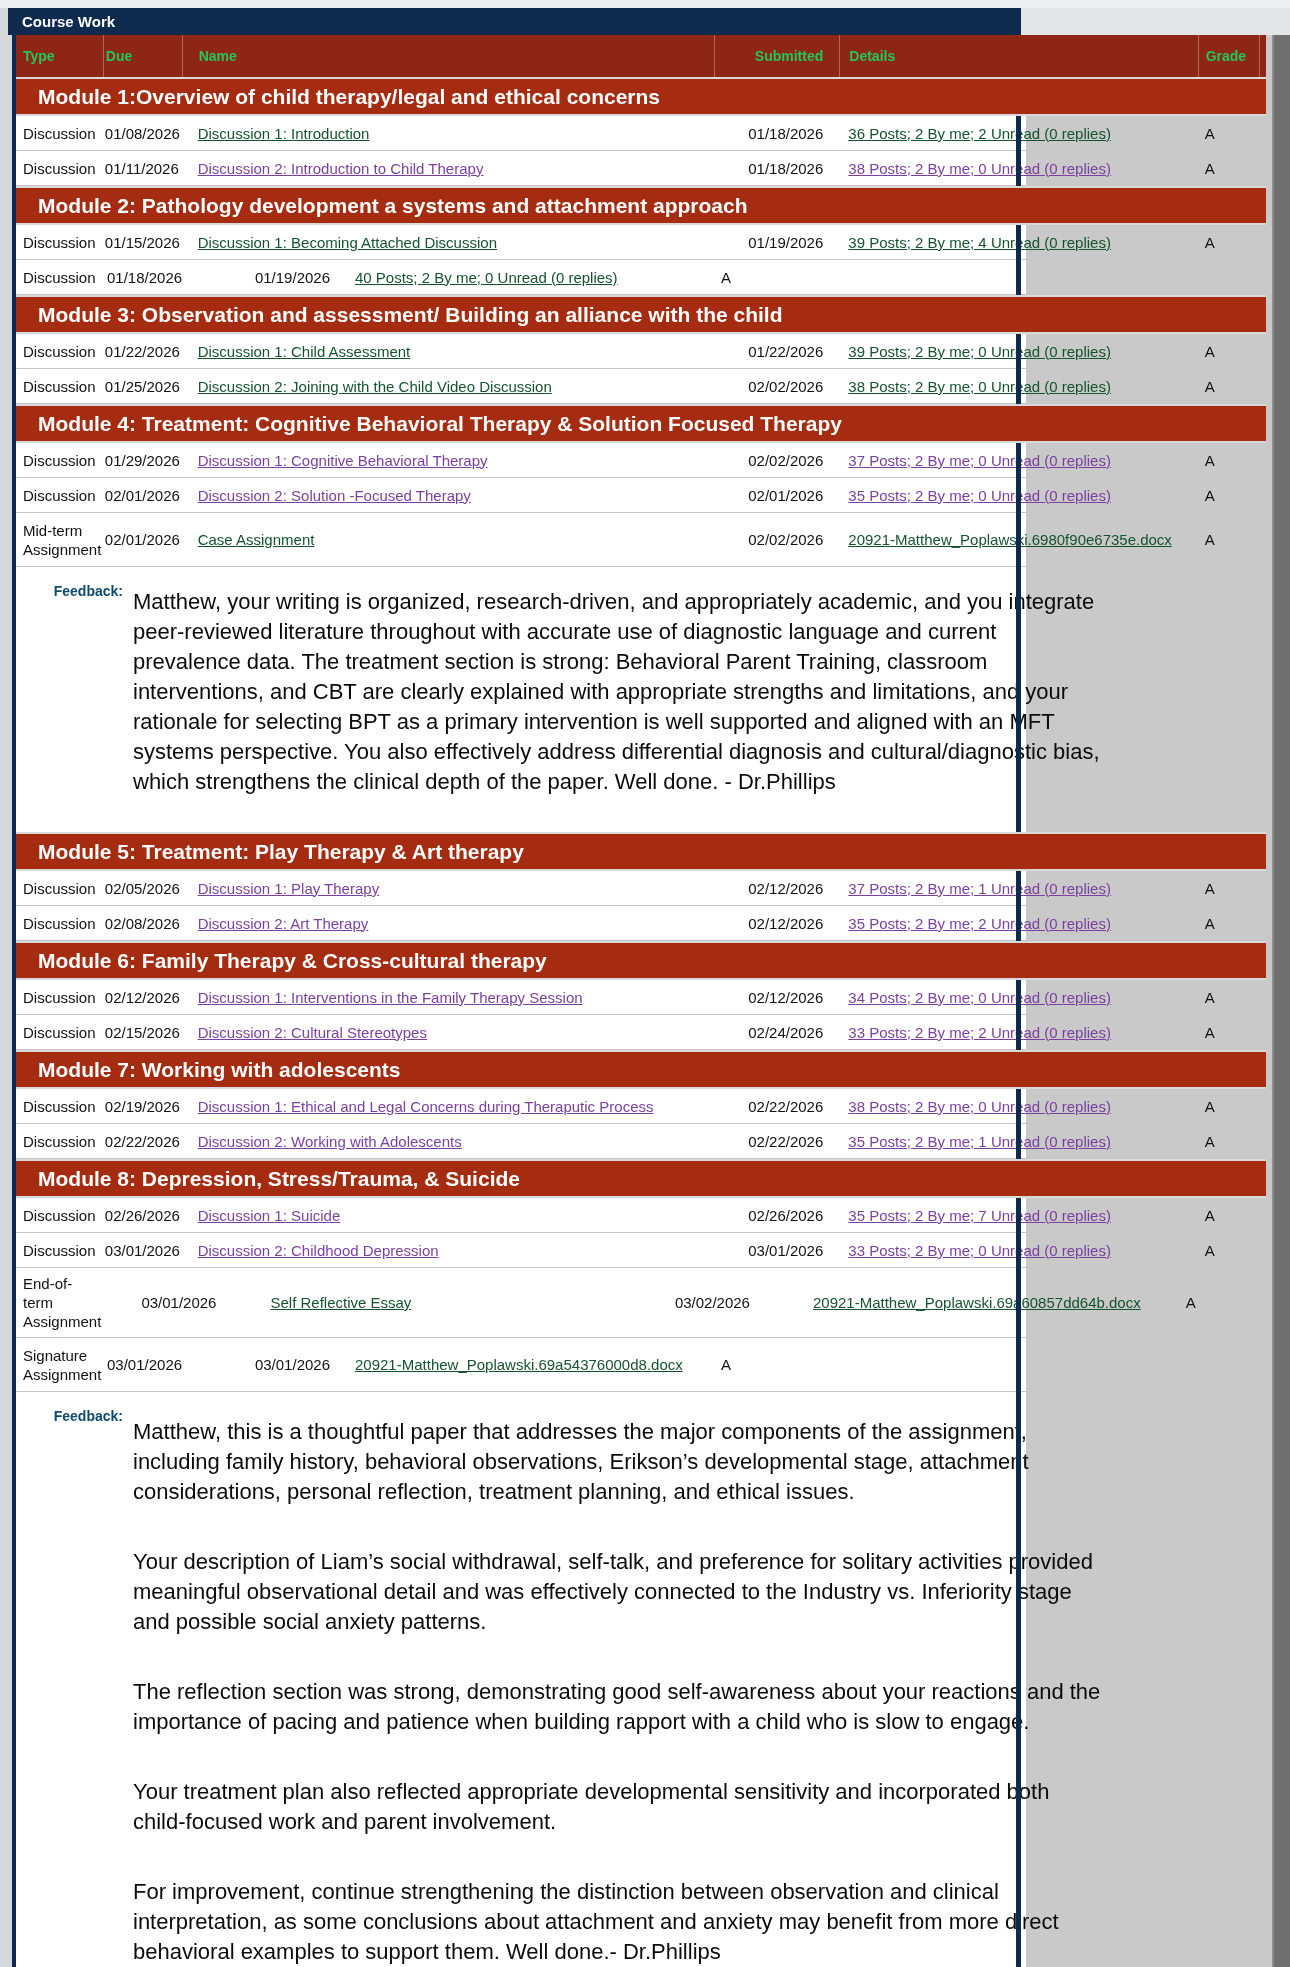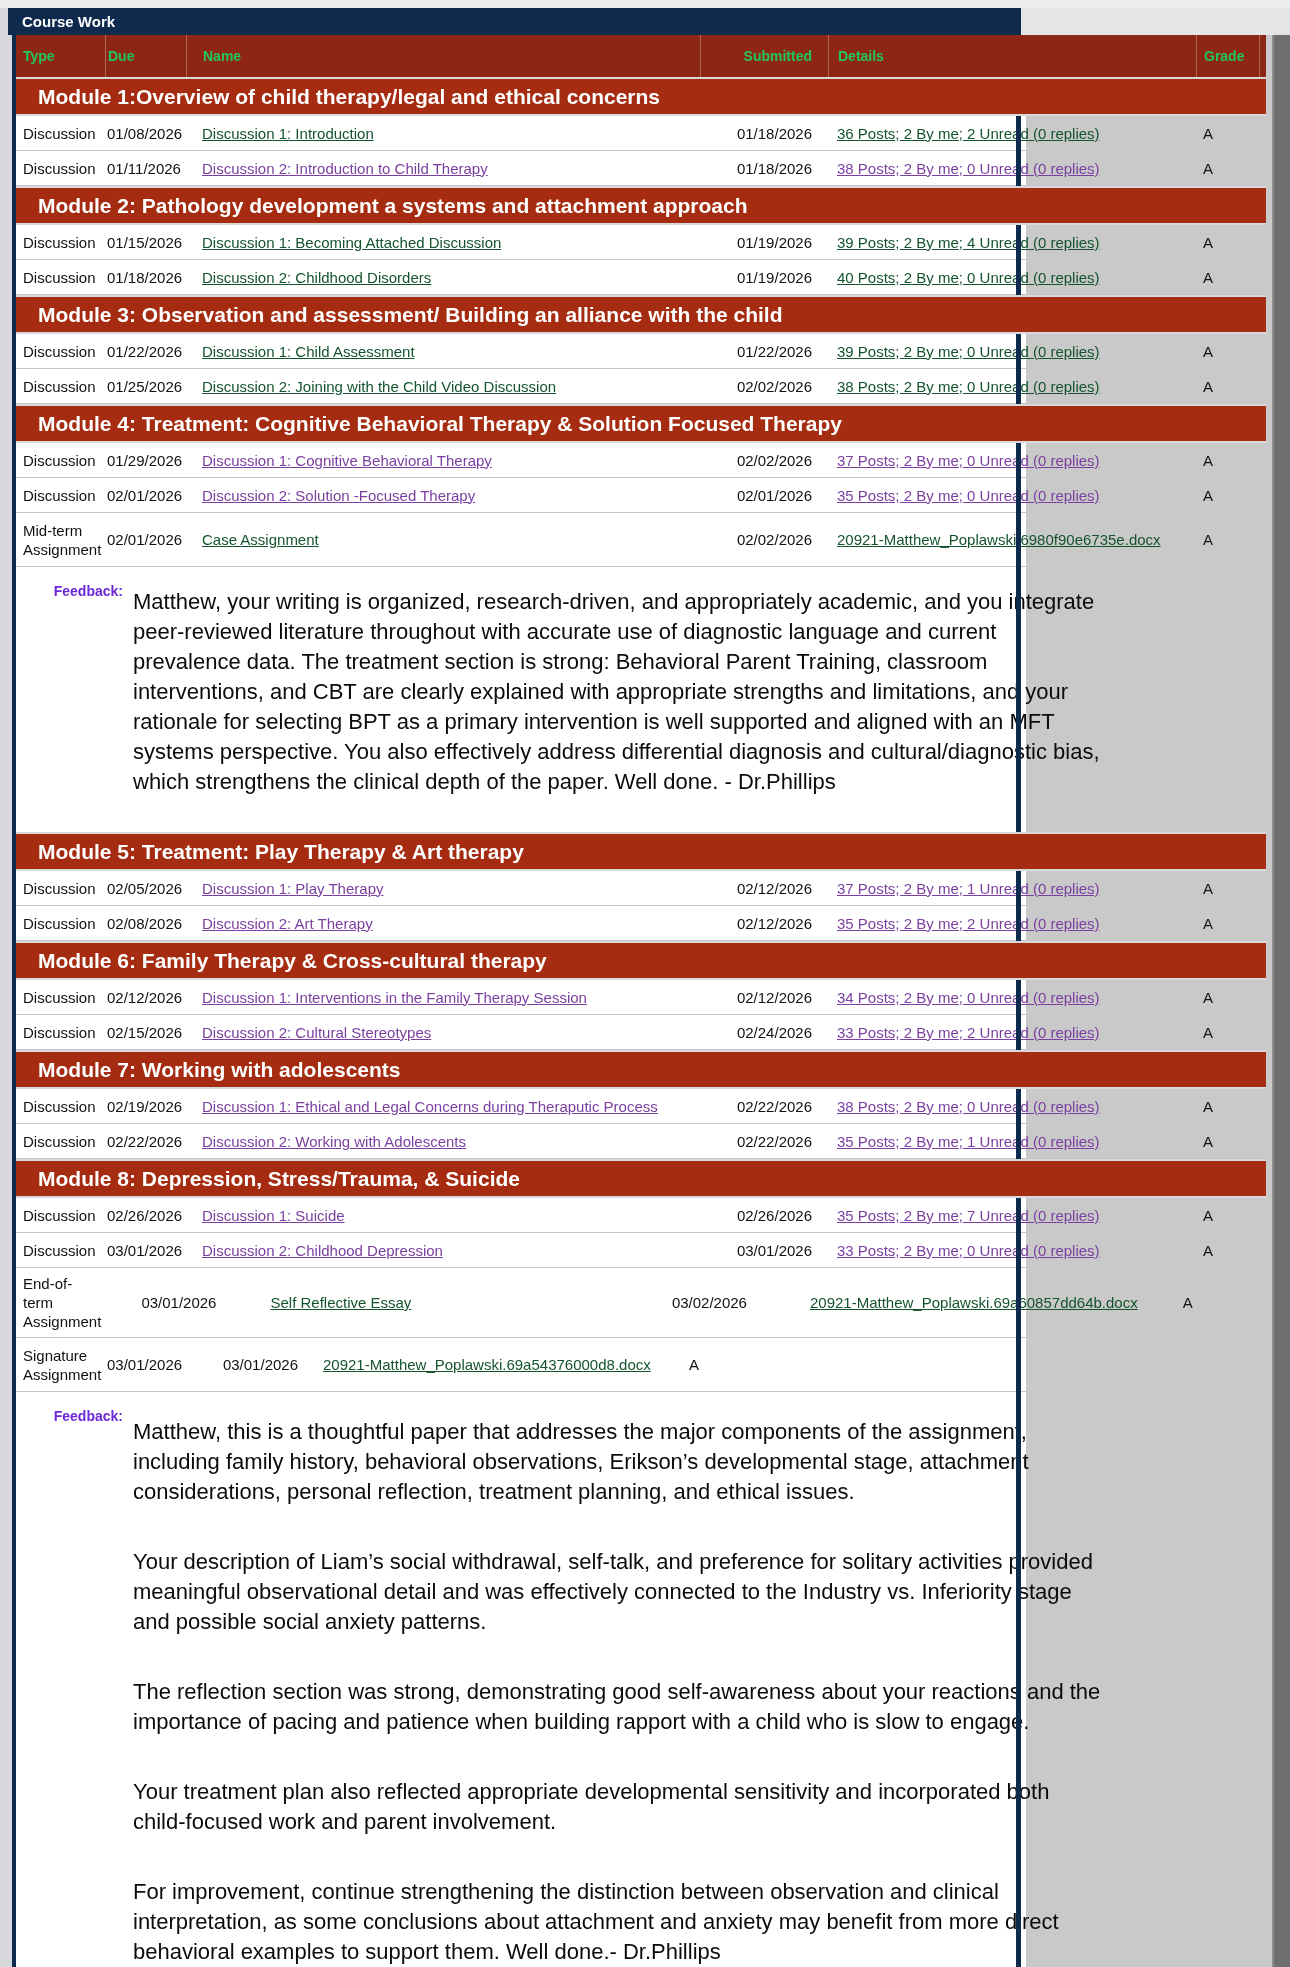--- a/index.html
+++ b/index.html
@@ -26,31 +26,31 @@
   #table { position:absolute; left:16px; top:35px; width:1250px; }
   .thead { position:relative; z-index:30; display:flex; height:42px; background:#8e2616; color:#22c55e; font-size:14px; font-weight:bold; }
   .thead .cell { display:flex; align-items:center; }
   .thead .cell + .cell { border-left:1px solid rgba(255,255,255,0.30); }
   .modbar { position:relative; z-index:30; height:39px; background:#a52c10; border-top:2px solid #d9d9d9; border-bottom:2px solid #d9d9d9; color:#fff; font-size:21px; font-weight:bold; line-height:35px; padding-left:22px; white-space:nowrap; overflow:hidden; }
   .row { display:flex; border-bottom:1px solid #c6c6c6; font-size:15px; color:#111; }
   .cell { overflow:visible; white-space:nowrap; }
   .c-type  { width:89px;  padding-left:7px; display:flex; align-items:center; }
   .c-due   { width:81px;  padding-left:2px; display:flex; align-items:center; }
   .c-name  { width:514px; padding-left:16px; display:flex; align-items:center; }
-  .c-sub   { width:128px; padding-right:16px; display:flex; align-items:center; justify-content:flex-end; }
+  .c-sub   { width:128px; padding-right:16px; display:flex; align-items:center; justify-content:flex-end;margin-left:32px; }
   .c-det   { width:368px; padding-left:9px; display:flex; align-items:center; }
   .c-grade { width:63px;  padding-left:7px; display:flex; align-items:center; }
   .c-stub  { width:7px; }
   .type-lines { line-height:19px; }
   a.lnk { color:#14532d; text-decoration:underline; }
   a.lnk.visited { color:#7b3fa0; }
 
   
   .fb { position:relative; }
-  .fb-label { position:absolute; left:1px; width:106px; text-align:right; font-size:14px; font-weight:bold; color:#6d28d9; }
+  .fb-label { position:absolute; left:1px; width:106px; text-align:right; font-size:14px; font-weight:bold; color:#0c4a6e; }
   .fb-text { position:absolute; left:117px; width:1150px; font-size:22px; line-height:30px; color:#0b0b0b; }
   .fb-text .para { margin-bottom:40px; }
   .fb-text .ln { white-space:nowrap; }
 </style>
 </head>
 <body>
 
 <div id="page">
   <div id="bg-top"></div>
   <div id="bg-left"></div>
@@ -126,23 +126,20 @@
           <div class="cell c-grade">A</div>
           <div class="cell c-stub"></div>
         </div>
         <div class="row" style="height: 35px;">
           <div class="cell c-type">
             <div class="type-lines">
               <div>Discussion</div>
             </div>
           </div>
           <div class="cell c-due">01/18/2026</div>
-          <div class="cell c-name">
-            <a href="#" class="lnk">Discussion 2: Childhood Disorders</a>
-          </div>
           <div class="cell c-sub">01/19/2026</div>
           <div class="cell c-det">
             <a href="#" class="lnk">40 Posts; 2 By me; 0 Unread (0 replies)</a>
           </div>
           <div class="cell c-grade">A</div>
           <div class="cell c-stub"></div>
         </div>
         <div class="modbar">Module 3: Observation and assessment/ Building an alliance with the child</div>
         <div class="row" style="height: 35px;">
           <div class="cell c-type">

